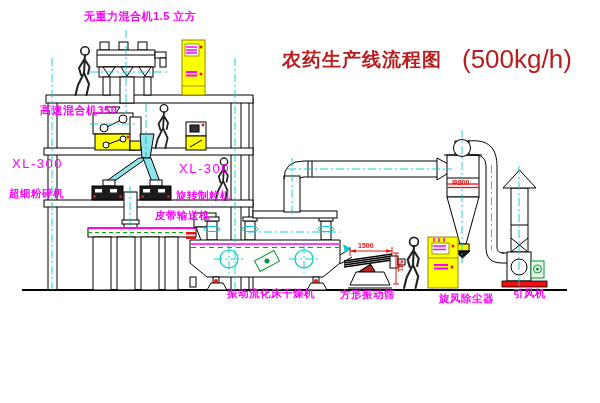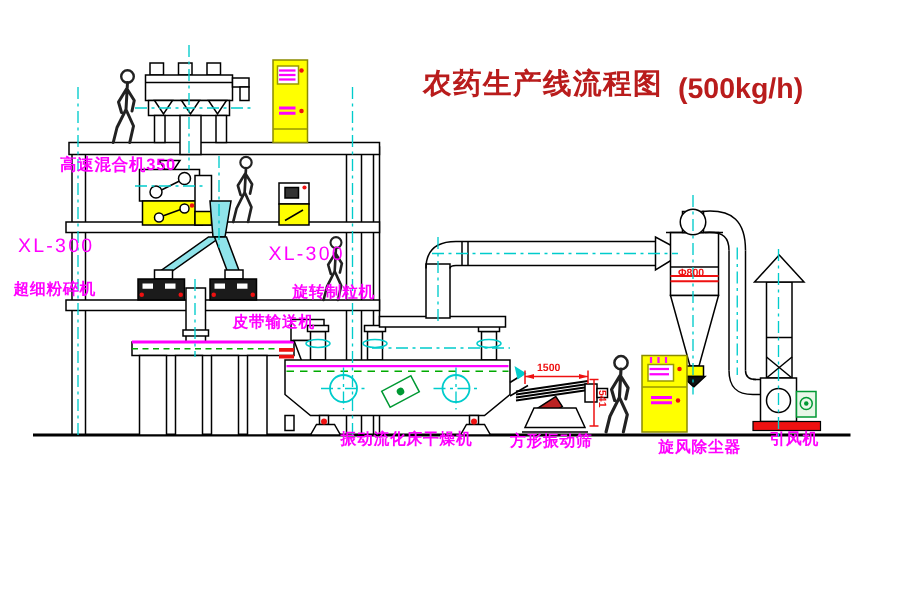--- a/index.html
+++ b/index.html
@@ -7,21 +7,21 @@
          font-family:"Liberation Sans",sans-serif;}
   .stage svg{position:absolute;left:0;top:0;}
   .lbl{position:absolute;color:#ff00ff;white-space:nowrap;line-height:1;}
   .lbl-sm{font-size:10.5px;font-weight:bold;letter-spacing:0.5px;}
   .lbl-md{font-size:11px;font-weight:bold;letter-spacing:0.5px;}
   .lbl-big{font-size:13px;font-weight:normal;letter-spacing:1.5px;}
   .dim{position:absolute;color:#ee1111;font-size:7px;font-weight:bold;white-space:nowrap;line-height:1;}
   .dim-vert{writing-mode:vertical-rl;}
   .title-row{position:absolute;left:282px;top:46px;color:#b91c1c;display:flex;align-items:flex-end;}
   .title-cn{font-size:19px;font-weight:bold;letter-spacing:1px;line-height:1.2;}
-  .title-cap{font-size:19px;font-weight:700;letter-spacing:0;margin-left:10px;line-height:1;}
+  .title-cap{font-size:26px;font-weight:400;letter-spacing:0;margin-left:20px;line-height:1;}
 </style>
 </head>
 <body>
 
 <div class="stage">
 
 <svg width="600" height="403" viewBox="0 0 600 403">
   <defs>
     <g id="person">
       <circle cx="0" cy="-44" r="4.2" fill="#fff" stroke="#222" stroke-width="1.6"></circle>
@@ -268,27 +268,28 @@
   <use href="#person" transform="translate(164,148) scale(0.9)"></use>
   <use href="#person" transform="translate(224,200) scale(0.87)"></use>
   <use href="#person" transform="translate(414,288) scale(1.05)"></use>
 </svg>
 
 <div class="title-row">
   <span class="title-cn">农药生产线流程图</span>
   <span class="title-cap">(500kg/h)</span>
 </div>
 
+<div class="lbl lbl-md" style="left:84px;top:11px;">无重力混合机1.5 立方</div>
 <div class="lbl lbl-md" style="left:40px;top:105px;">高速混合机350</div>
 
 <div class="lbl lbl-big" style="left:12px;top:157px;">XL-300</div>
 <div class="lbl lbl-sm" style="left:9px;top:188px;">超细粉碎机</div>
 
 <div class="lbl lbl-big" style="left:179px;top:162px;">XL-300</div>
-<div class="lbl lbl-sm" style="left:176px;top:190px;margin-left:19px;">旋转制粒机</div>
+<div class="lbl lbl-sm" style="left:176px;top:190px;">旋转制粒机</div>
 
 <div class="lbl lbl-sm" style="left:155px;top:210px;">皮带输送机</div>
 
 <div class="lbl lbl-sm" style="left:227px;top:288px;">振动流化床干燥机</div>
 
 <div class="lbl lbl-sm" style="left:340px;top:289px;">方形振动筛</div>
 
 <div class="lbl lbl-sm" style="left:439px;top:293px;">旋风除尘器</div>
 <div class="lbl lbl-sm" style="left:513px;top:288px;">引风机</div>
 

